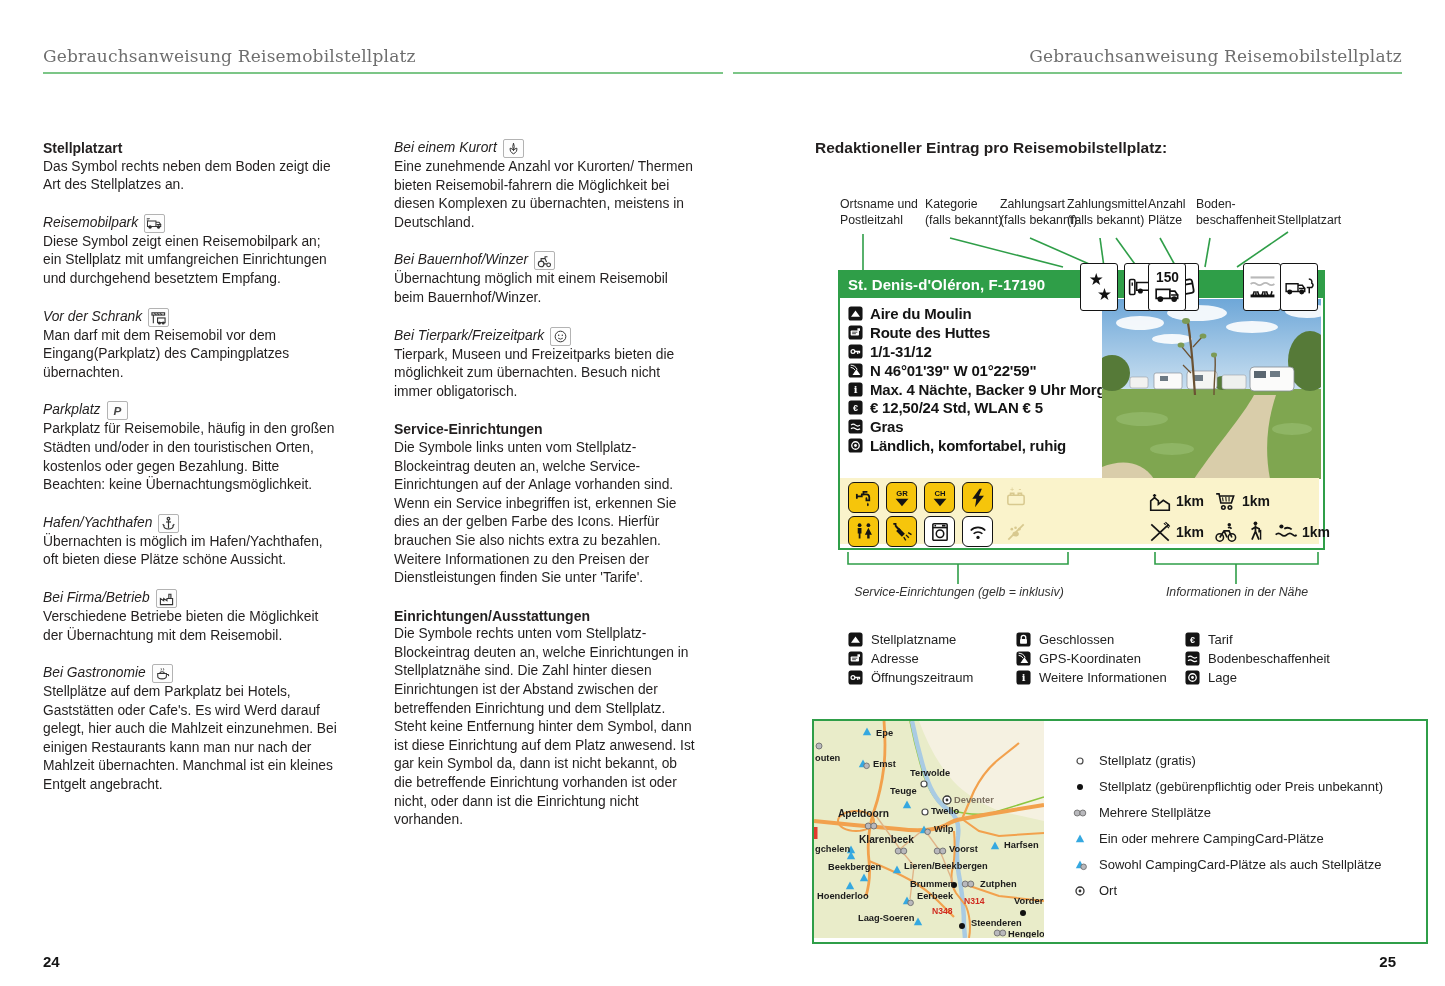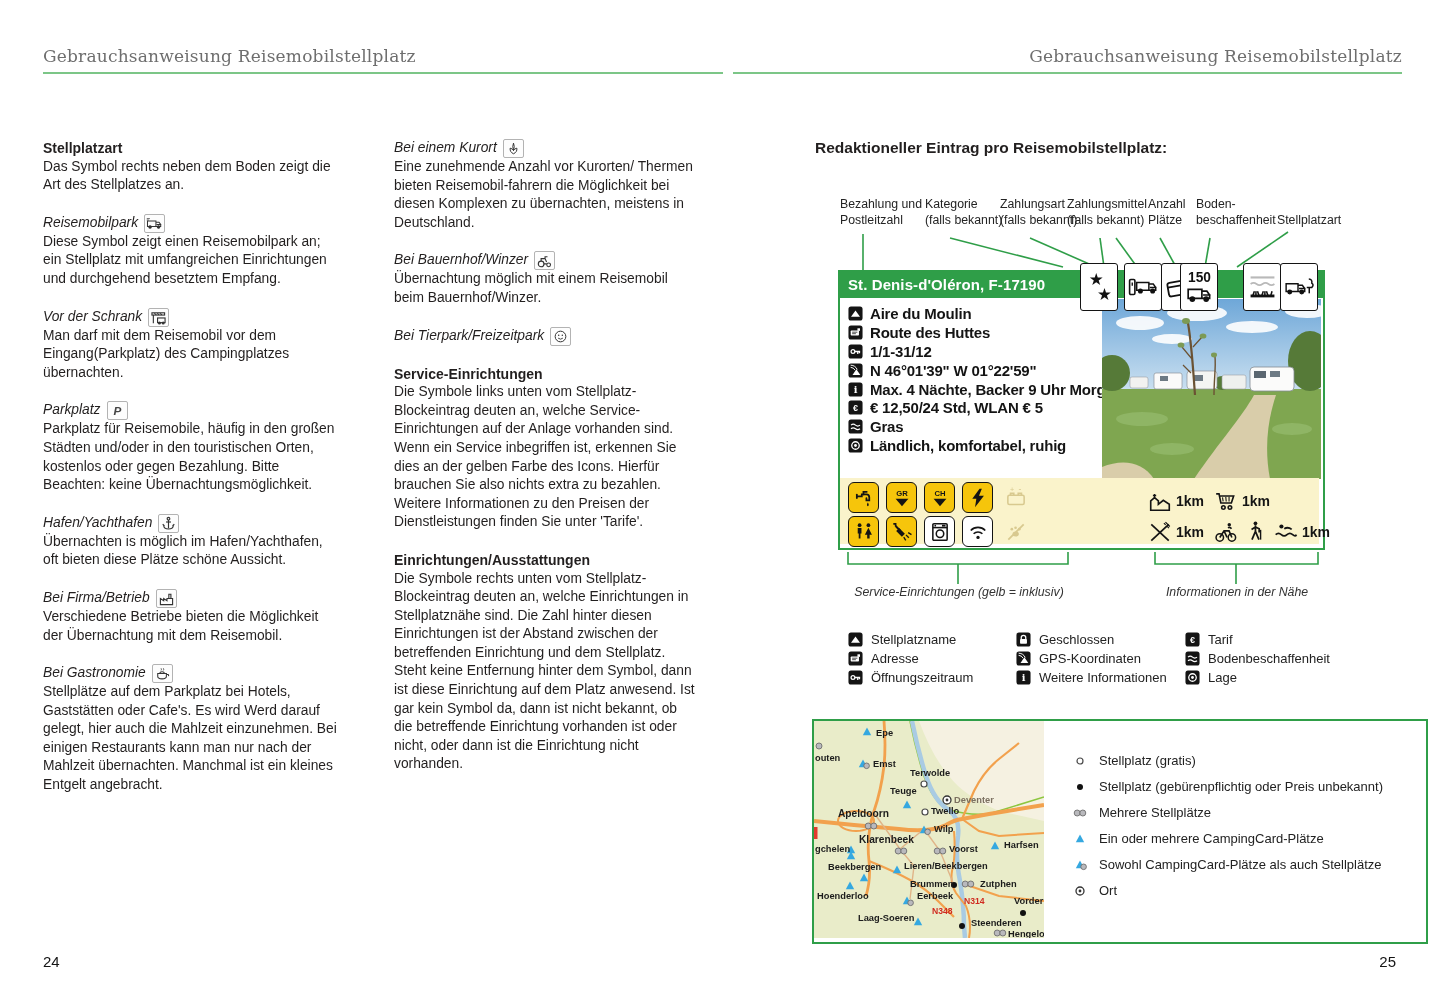--- a/index.html
+++ b/index.html
@@ -42,21 +42,21 @@
   .neardist{font-size:14px;font-weight:700;margin:0 10px 0 4px;color:#141414;}
   .bracketlabel{font-size:12.3px;color:#333;text-align:center;font-style:italic;}
   .ileg-col{position:absolute;top:0;}
   .ileg-item{display:flex;align-items:flex-end;height:19px;}
   .ileg-item svg{width:15px;height:15px;}
   .ileg-item span{margin-left:8px;font-size:13px;color:#222;}
   .mapblock{border:2px solid #2f9e48;background:#fff;}
   .mlegend-item{display:flex;align-items:center;margin-bottom:11px;}
   .mlegend-item svg{width:20px;height:15px;flex:0 0 20px;}
   .mlegend-item span{margin-left:9px;font-size:13px;color:#222;}
-  .pagenum{font-size:15px;font-weight:normal;color:#141414;}
+  .pagenum{font-size:15px;font-weight:bold;color:#141414;}
 </style>
 </head>
 <body>
 
 <div class="page">
 
   <div class="abs runhead" style="left:43px;top:46px;">Gebrauchsanweisung Reisemobilstellplatz</div>
   <div class="abs runhead" style="right:43px;top:46px;">Gebrauchsanweisung Reisemobilstellplatz</div>
   <div class="abs rule" style="left:43px;top:72px;width:680px;"></div>
   <div class="abs rule" style="left:733px;top:72px;width:669px;"></div>
@@ -148,20 +148,21 @@
             </svg></span></div>
         <p>Übernachtung möglich mit einem Reisemobil beim Bauernhof/Winzer.</p>
       </div>
       <div class="sec">
         <div class="ih"><span>Bei Tierpark/Freizeitpark</span><span class="ticon"><svg viewBox="0 0 18 18">
               <circle cx="9" cy="9" r="6.4" fill="none" stroke="#333" stroke-width="1.2"></circle>
               <circle cx="6.8" cy="7.4" r="0.9" fill="#333"></circle>
               <circle cx="11.2" cy="7.4" r="0.9" fill="#333"></circle>
               <path d="M6.2 11 q2.8 2.4 5.6 0" fill="none" stroke="#333" stroke-width="1.1"></path>
             </svg></span></div>
+        <p>Tierpark, Museen und Freizeitparks bieten die möglichkeit zum übernachten. Besuch nicht immer obligatorisch.</p>
       </div>
       <div class="sec">
         <h3>Service-Einrichtungen</h3>
         <p>Die Symbole links unten vom Stellplatz-Blockeintrag deuten an, welche Service-Einrichtungen auf der Anlage vorhanden sind. Wenn ein Service inbegriffen ist, erkennen Sie dies an der gelben Farbe des Icons. Hierfür brauchen Sie also nichts extra zu bezahlen. Weitere Informationen zu den Preisen der Dienstleistungen finden Sie unter 'Tarife'.</p>
       </div>
       <div class="sec">
         <h3>Einrichtungen/Ausstattungen</h3>
         <p>Die Symbole rechts unten vom Stellplatz-Blockeintrag deuten an, welche Einrichtungen in  Stellplatznähe sind. Die Zahl hinter diesen Einrichtungen ist der Abstand zwischen der betreffenden Einrichtung und dem Stellplatz. Steht keine Entfernung hinter dem Symbol, dann ist diese Einrichtung auf dem Platz anwesend. Ist gar kein Symbol da, dann ist nicht bekannt, ob die betreffende Einrichtung vorhanden ist oder nicht, oder dann ist die Einrichtung nicht vorhanden.</p>
       </div>
     </div>
@@ -742,21 +743,21 @@
               <circle cx="10" cy="8" r="1.4" fill="#333"></circle>
             </g>
           </svg>
           <span>Ort</span>
         </div>
       </div>
   </div>
 
   <div class="abs pagenum" style="left:43px;top:953px;">24</div>
   <div class="abs pagenum" style="right:49px;top:953px;">25</div>
-<div class="abs callout" style="left: 840px; top: 197px;">Bezahlung und
+<div class="abs callout" style="left: 840px; top: 197px;">Ortsname und
 Postleitzahl</div>
     <div class="abs callout" style="left: 925px; top: 197px;">Kategorie
 (falls bekannt)</div>
     <div class="abs callout" style="left: 1000px; top: 197px;">Zahlungsart
 (falls bekannt)</div>
     <div class="abs callout" style="left: 1067px; top: 197px;">Zahlungsmittel
 (falls bekannt)</div>
     <div class="abs callout" style="left: 1148px; top: 197px;">Anzahl
 Plätze</div>
     <div class="abs callout" style="left: 1196px; top: 197px;">Boden-
@@ -780,21 +781,21 @@
       </svg>
     </div>
     <div class="topbox" style="left: 1161px; top: 263px;">
       <svg viewBox="0 0 26 19">
         <g transform="rotate(-10 13 9.5)">
           <rect x="2.4" y="4.5" width="21" height="11.5" rx="2" fill="#fff" stroke="#111" stroke-width="1.5"></rect>
           <line x1="2.4" y1="8.2" x2="23.4" y2="8.2" stroke="#111" stroke-width="1.6"></line>
         </g>
       </svg>
     </div>
-    <div class="topbox" style="left: 1180px; top: 263px;">
+    <div class="topbox" style="left: 1148px; top: 263px;">
       <svg viewBox="0 0 26 30">
         <text id="pc" x="13" y="11" text-anchor="middle" font-size="11.5" font-weight="bold" fill="#111" font-family="Liberation Sans,sans-serif">150</text>
         <g transform="translate(2,13.5) scale(1.0)" fill="none" stroke="#111" stroke-width="1.4">
   <path d="M1.5 3.5 H13 V11 H1.5 Z M13 5 h4.2 l2.3 3.2 V11 H13 M14 8.2 h6.3"></path>
   <circle cx="5" cy="11.6" r="1.7" fill="#111"></circle>
           <circle cx="16.6" cy="11.6" r="1.7" fill="#111"></circle>
         </g>
       </svg>
     </div>
     <div class="topbox" style="left: 1243px; top: 263px;">

